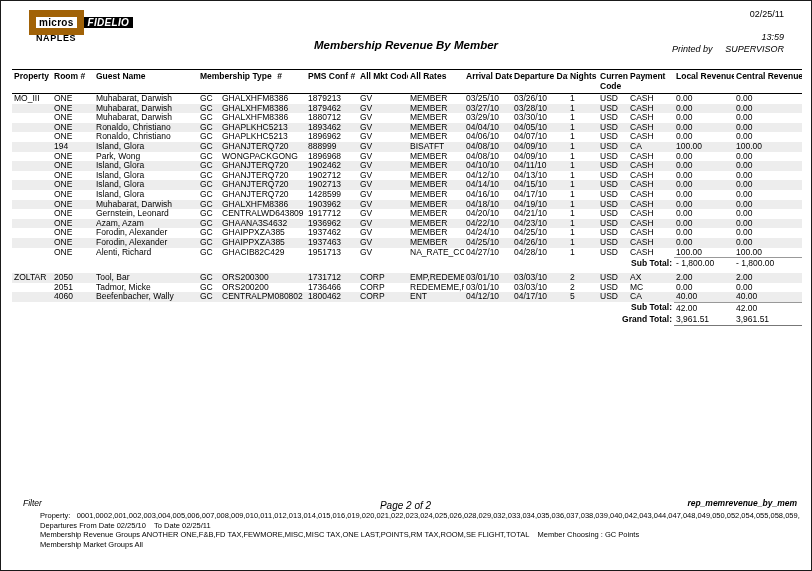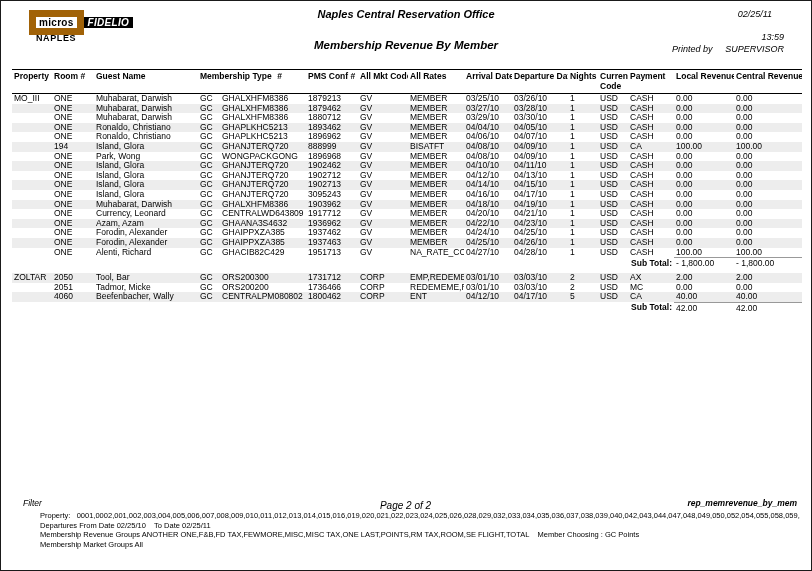--- a/index.html
+++ b/index.html
@@ -27,21 +27,21 @@
   }
   .property-name { position: absolute; top: 32px; left: 35px; font-size: 9px; font-weight: bold; letter-spacing: 0.6px; }
   .office-title {
     position: absolute; top: 7px; left: 0; right: 0; text-align: center;
     font-size: 11px; font-weight: bold; font-style: italic;
   }
   .report-title {
     position: absolute; top: 38px; left: 0; right: 0; text-align: center;
     font-size: 11.5px; font-weight: bold; font-style: italic;
   }
-  .print-date { position: absolute; top: 8px; right: 39px; font-size: 9px; font-style: italic; }
+  .print-date { position: absolute; top: 8px; right: 27px; font-size: 9px; }
   .print-time { position: absolute; top: 31px; right: 27px; font-size: 9px; font-style: italic; }
   .printed-by { position: absolute; top: 43px; right: 27px; font-size: 9px; font-style: italic; }
   .printed-by .pb-user { margin-left: 10px; }
 
   
   .report-table {
     table-layout: fixed; border-collapse: collapse;
     width: 790px; margin: 2px 11px 0 11px;
     font-size: 8.5px;
   }
@@ -82,21 +82,20 @@
 </head>
 <body>
 
 <div class="page">
 
   <div class="report-header">
     <div class="logo-wrap">
       <span class="logo-micros">micros</span><span class="logo-fidelio">FIDELIO</span>
     </div>
     <div class="property-name">NAPLES</div>
-    <div class="office-title">Naples Central Reservation Office</div>
     <div class="report-title">Membership Revenue By Member</div>
     <div class="print-date">02/25/11</div>
     <div class="print-time">13:59</div>
     <div class="printed-by">
       <span>Printed by</span>
       <span class="pb-user">SUPERVISOR</span>
     </div>
   </div>
 
   <table class="report-table">
@@ -310,21 +309,21 @@
           <td>CASH</td>
           <td class="num">0.00</td>
           <td class="num">0.00</td>
         </tr>
         <tr>
           <td></td>
           <td>ONE</td>
           <td>Island, Glora</td>
           <td>GC</td>
           <td>GHANJTERQ720</td>
-          <td class="num">3095243</td>
+          <td class="num">1428599</td>
           <td>GV</td>
           <td>MEMBER</td>
           <td>04/16/10</td>
           <td>04/17/10</td>
           <td class="num">1</td>
           <td>USD</td>
           <td>CASH</td>
           <td class="num">0.00</td>
           <td class="num">0.00</td>
         </tr>
@@ -341,21 +340,21 @@
           <td>04/19/10</td>
           <td class="num">1</td>
           <td>USD</td>
           <td>CASH</td>
           <td class="num">0.00</td>
           <td class="num">0.00</td>
         </tr>
         <tr>
           <td></td>
           <td>ONE</td>
-          <td>Currency, Leonard</td>
+          <td>Gernstein, Leonard</td>
           <td>GC</td>
           <td>CENTRALWD643809</td>
           <td class="num">1917712</td>
           <td>GV</td>
           <td>MEMBER</td>
           <td>04/20/10</td>
           <td>04/21/10</td>
           <td class="num">1</td>
           <td>USD</td>
           <td>CASH</td>
@@ -488,20 +487,26 @@
           <td>USD</td>
           <td>CA</td>
           <td class="num">40.00</td>
           <td class="num">40.00</td>
         </tr>
         <tr class="total-row">
           <td colspan="11"></td>
           <td colspan="2" class="total-label">Sub Total:</td>
           <td class="num">42.00</td>
           <td class="num">42.00</td>
+        </tr>
+        <tr class="total-row grand-row">
+          <td colspan="11"></td>
+          <td colspan="2" class="total-label">Grand Total:</td>
+          <td class="num">3,961.51</td>
+          <td class="num">3,961.51</td>
         </tr>
       </tbody>
   </table>
 
   <div class="report-footer">
     <div class="footer-topline">
       <span class="filter-label">Filter</span>
       <span class="page-number">Page 2 of 2</span>
       <span class="report-file">rep_memrevenue_by_mem</span>
     </div>

